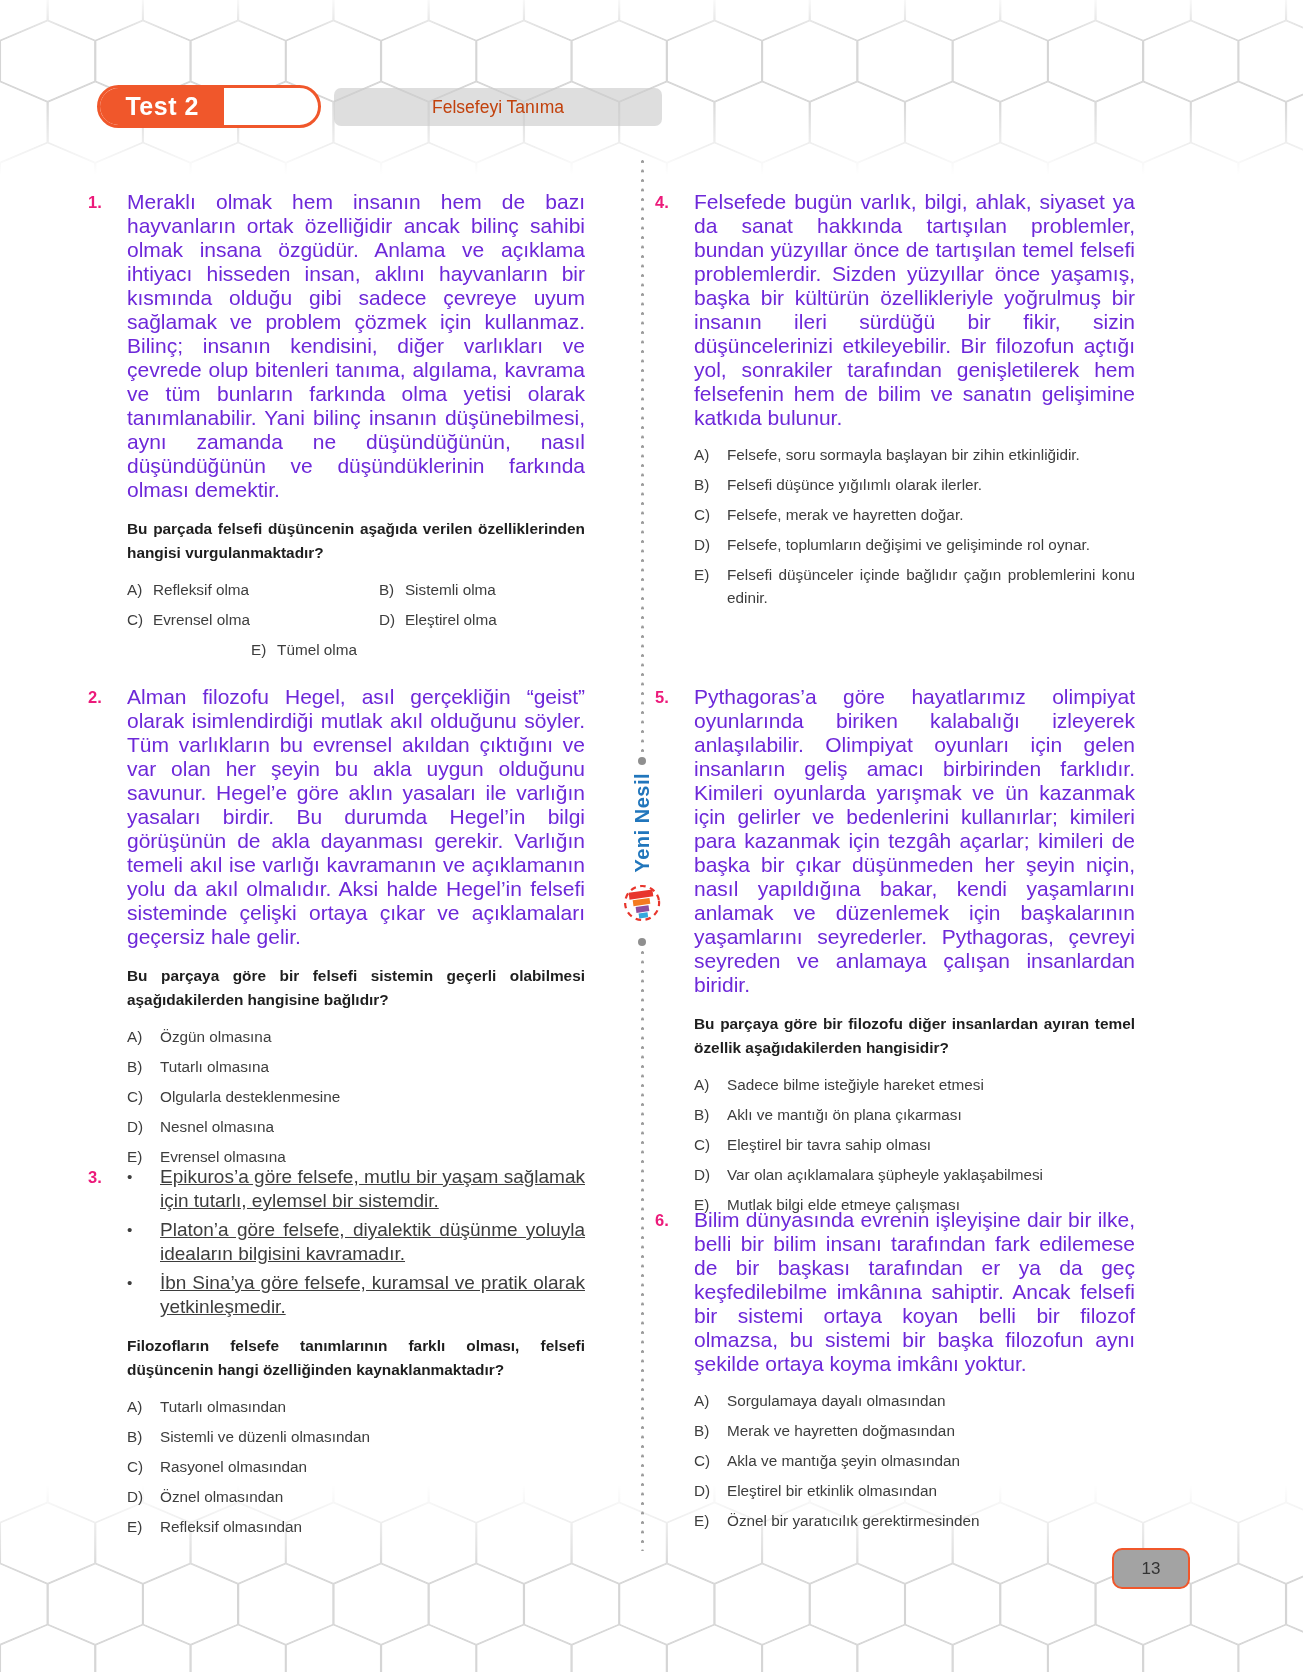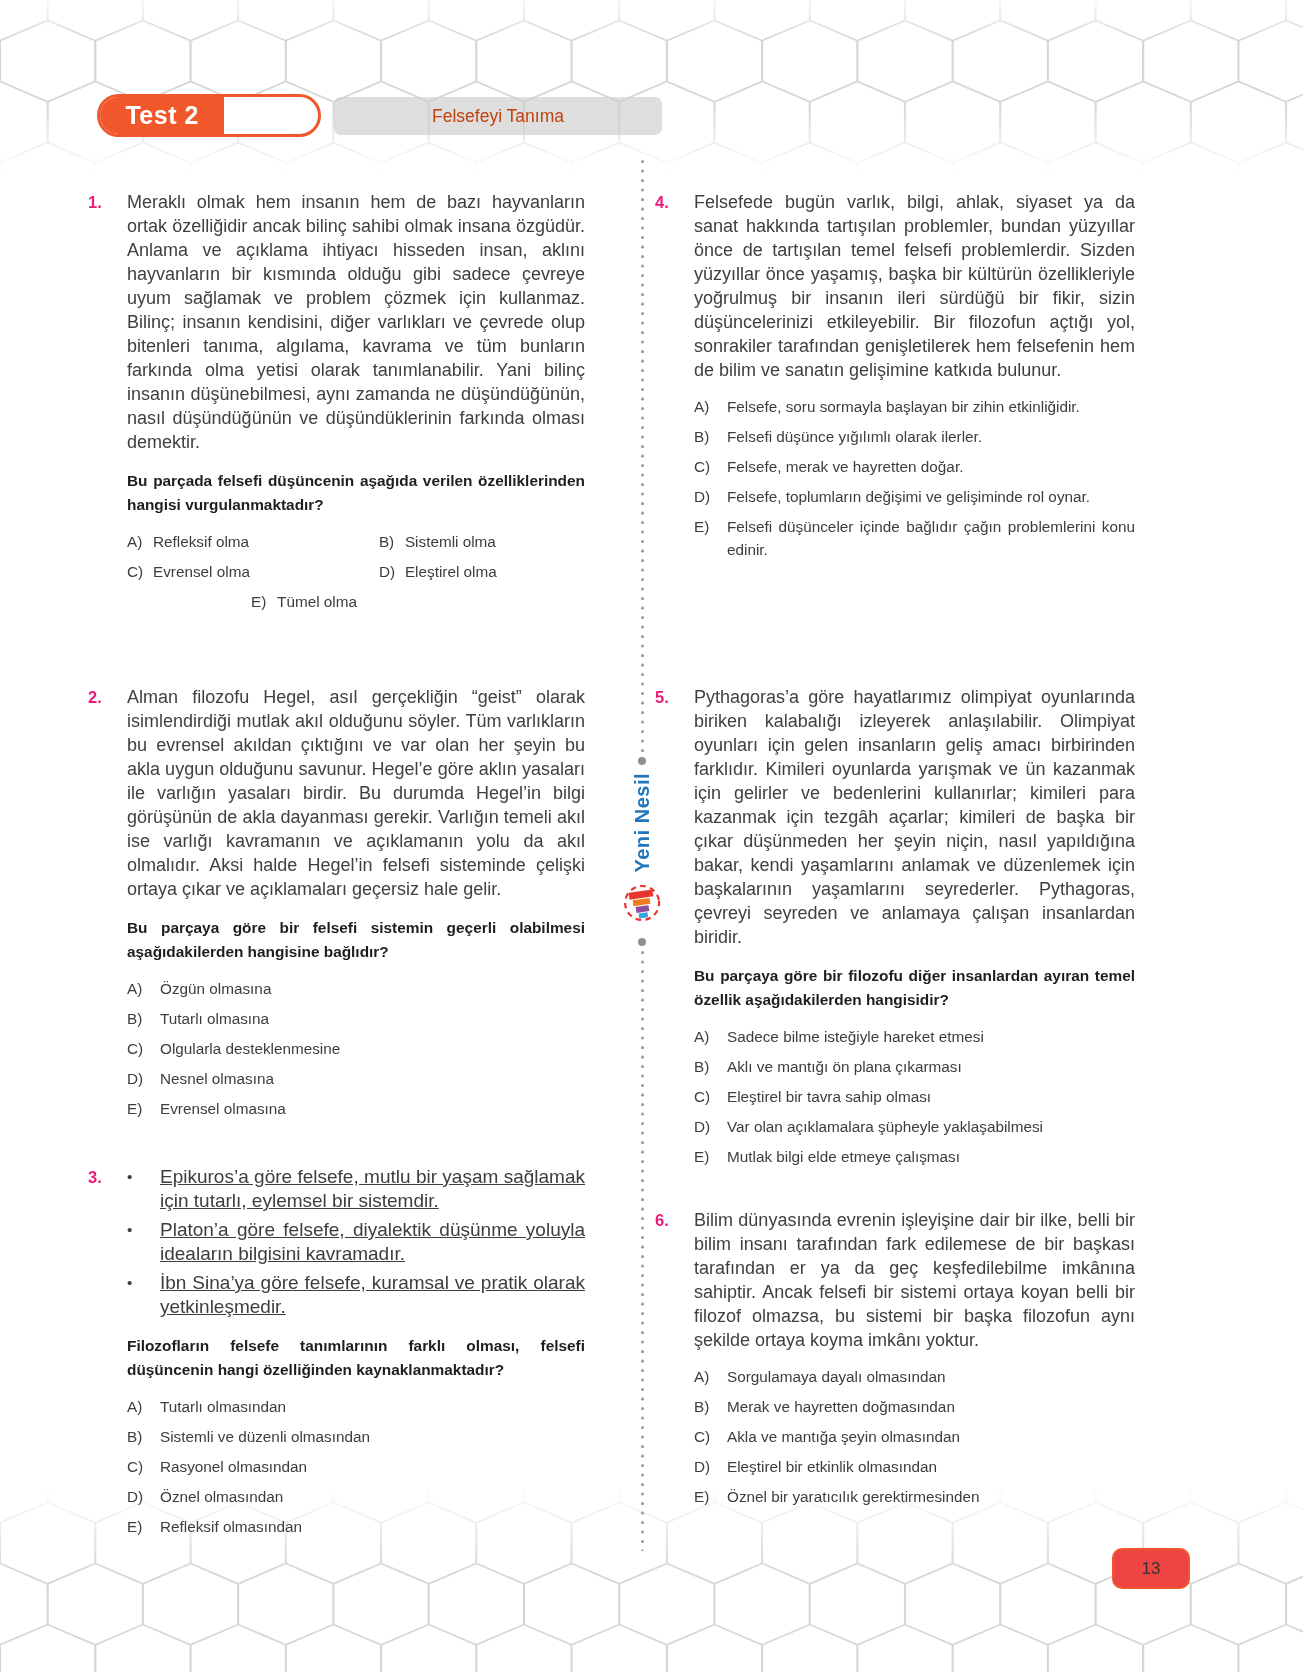--- a/index.html
+++ b/index.html
@@ -13,41 +13,41 @@
   .hexband polygon { fill:none; stroke:#d5d5d5; stroke-width:1.3; }
   .hex-top { top:0; }
   .hex-bottom { bottom:0; }
   .fade { position:absolute; left:0; width:100%; pointer-events:none; }
   .fade-top { top:0; height:180px;
     background:linear-gradient(to bottom, rgba(255,255,255,.85) 0%, rgba(255,255,255,0) 22%, rgba(255,255,255,0) 55%, #fff 97%); }
   .fade-bottom { bottom:0; height:195px;
     background:linear-gradient(to top, rgba(255,255,255,0) 0%, rgba(255,255,255,0) 50%, #fff 96%); }
 
   
-  .header { position:absolute; top:94px; left:0; width:100%; height:44px; z-index:3; }
+  .header { position:absolute; top:85px; left:0; width:100%; height:44px; z-index:3; }
   .test-badge { position:absolute; left:97px; top:0; width:224px; height:43px;
     border:3px solid #f0572b; border-radius:22px; background:#fff; display:flex; overflow:hidden; }
   .badge-fill { width:57%; background:#f0572b; color:#fff; display:flex; align-items:center;
     justify-content:center; font-size:25px; font-weight:bold; letter-spacing:.5px; }
   .badge-blank { flex:1; }
   .topic-bar { position:absolute; left:334px; top:3px; width:328px; height:38px;
     background:rgba(205,205,205,0.65); border-radius:7px; display:flex; align-items:center;
     justify-content:center; font-size:17.5px; color:#c2410c; }
 
   
   .question { position:absolute; display:flex; z-index:3; }
   .q-left  { left:88px;  width:497px; }
   .q-right { left:655px; width:480px; }
   .q1,.q4 { top:190px; }
   .q2,.q5 { top:685px; }
   .q3 { top:1165px; }
   .q6 { top:1208px; }
   .q-num { width:39px; flex:none; font-weight:bold; color:#ec1a7a; font-size:16.5px; line-height:24px; }
   .q-content { flex:1; min-width:0; }
-  .q-body { text-align:justify; font-size:18px; line-height:24px; color:#404040; }
+  .q-body { text-align:justify; font-size:21px; line-height:24px; color:#6d28d9; }
   .q-stem { margin-top:15px; font-weight:bold; text-align:justify; color:#1e1e1e;
     font-size:15.4px; line-height:24px; }
   .options { margin-top:13px; }
   .opt { display:flex; font-size:15.3px; line-height:23px; margin-bottom:7px; }
   .opt-label { width:33px; flex:none; }
   .opt-text { flex:1; min-width:0; text-align:justify; }
   .options-grid { display:grid; grid-template-columns:55% 45%; row-gap:7px; }
   .options-grid .opt { margin-bottom:0; }
   .options-grid .opt-label { width:26px; }
   .opt-center { grid-column:1 / 3; justify-content:center; transform:translateX(-52px); }
@@ -64,21 +64,21 @@
     background-size:3px 9.5px; background-repeat:repeat-y; }
   .dots-top { height:592px; }
   .dots-bottom { height:600px; }
   .big-dot { width:8px; height:8px; border-radius:50%; background:#8f8f8f; margin:5px 0; }
   .brand-text { writing-mode:vertical-rl; transform:rotate(180deg); font-size:20px; font-weight:bold;
     color:#2176bc; letter-spacing:.5px; margin:3px 0 4px; white-space:nowrap; }
   .brand-icon { margin:2px 0 4px; }
 
   
   .page-number { position:absolute; left:1112px; top:1548px; width:78px; height:41px;
-    border:2px solid #f0572b; border-radius:10px; background:#ef4444; display:flex; align-items:center;
+    border:2px solid #f0572b; border-radius:10px; background:#a3a3a3; display:flex; align-items:center;
     justify-content:center; font-size:17px; color:#333; z-index:4; }
 </style>
 </head>
 <body>
 
 <div class="page">
 
   <svg class="hexband hex-top" width="1303" height="180">
       <g transform="scale(1,0.74)">
         <polygon points="-48.1,-27.2 -48.1,27.2 -95.3,54.5 -142.5,27.2 -142.5,-27.3 -95.3,-54.5"></polygon>

